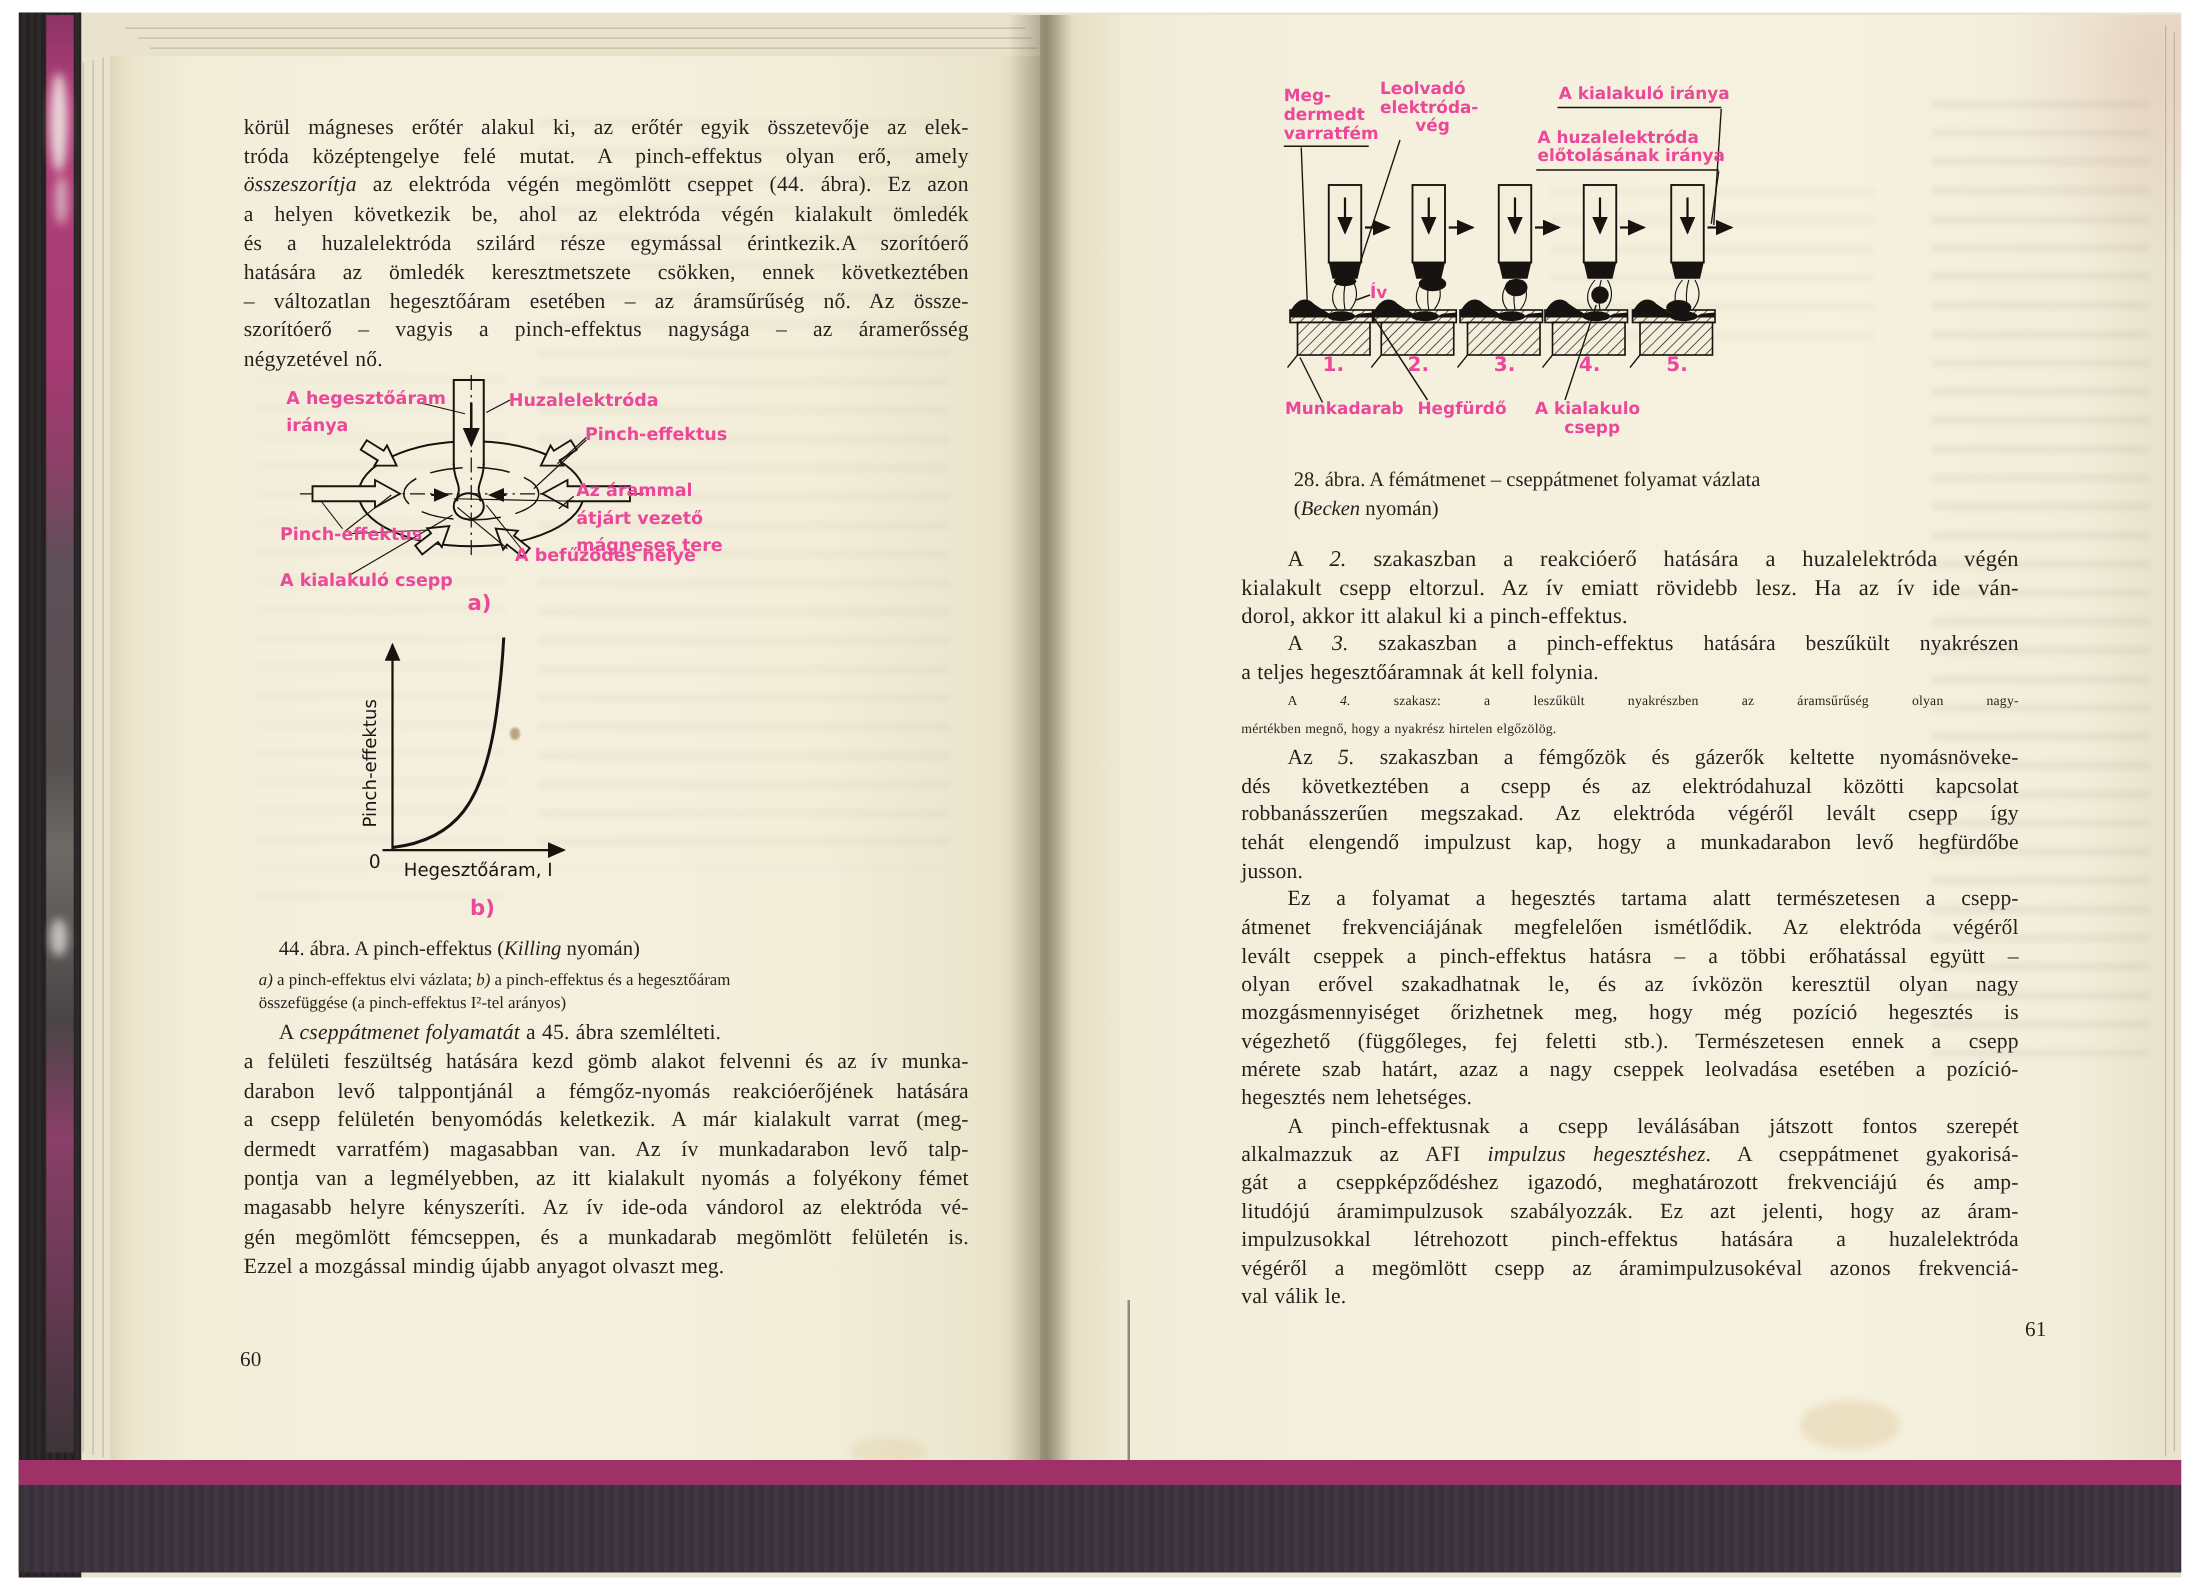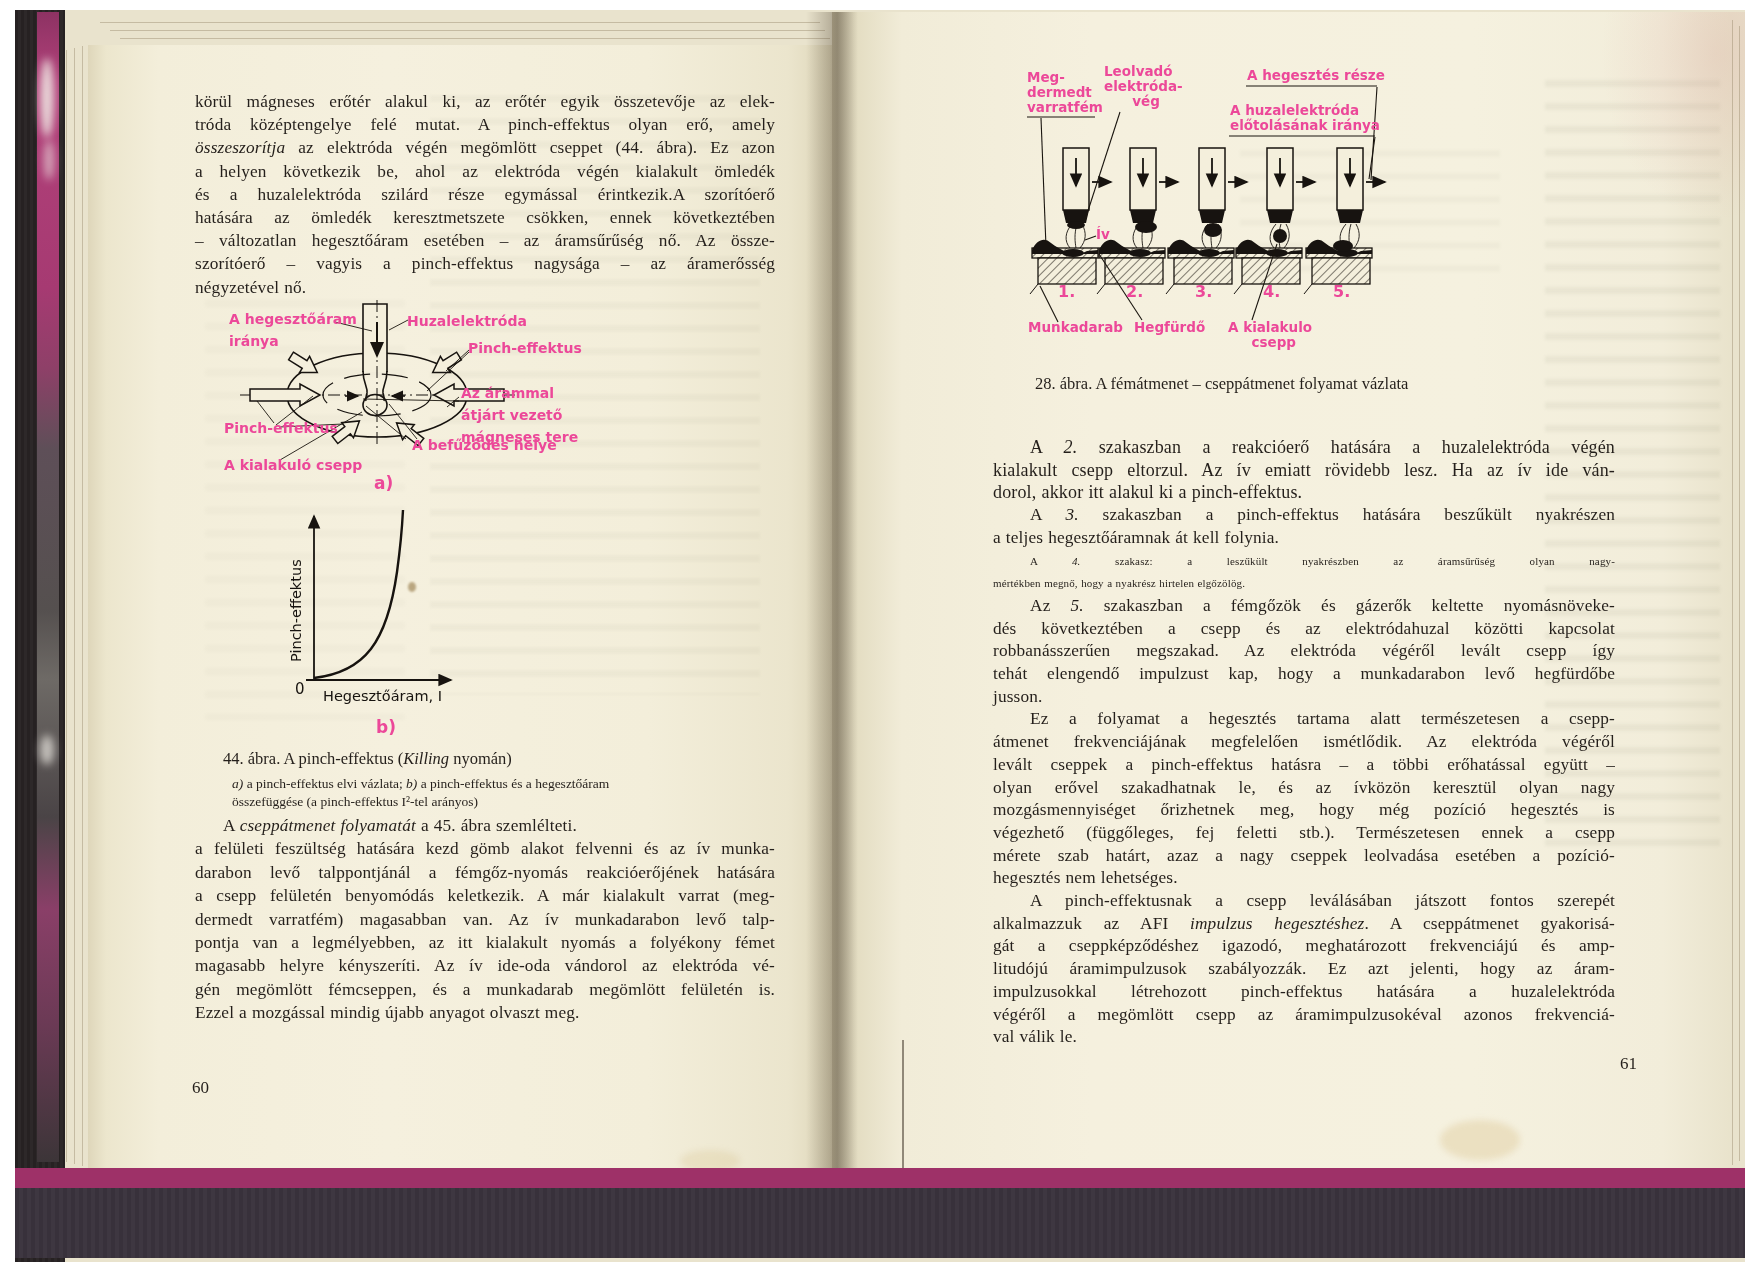--- a/index.html
+++ b/index.html
@@ -156,21 +156,21 @@
     </g>
     <text x="10" y="192" font-size="15" font-family="DejaVu Sans, sans-serif" fill="#17130f">0</text>
     <text x="38" y="199" font-size="14.5" font-family="DejaVu Sans, sans-serif" fill="#17130f">Hegesztőáram,  I</text>
     <text transform="translate(16,160) rotate(-90)" font-size="14.5" font-family="DejaVu Sans, sans-serif" fill="#17130f">Pinch-effektus</text>
   </svg>
   <div class="abs lbl" style="left:376px;top:720px;font-size:17px;">b)</div>
 
   <div class="abs serif plain cap" style="left:223px;top:749px;width:480px;font-size:16.5px;line-height:20px;">
       <div class="ln last"><span>44. ábra. A pinch-effektus (</span><span class="it">Killing</span><span> nyomán)</span></div>
     </div>
-  <div class="abs serif plain cap" style="left:232px;top:775px;width:520px;font-size:13.5px;line-height:17.5px;">
+  <div class="abs serif plain cap" style="left:207px;top:775px;width:520px;font-size:13.5px;line-height:17.5px;">
       <div class="ln"><span></span><span class="it">a)</span><span> a pinch-effektus elvi vázlata; </span><span class="it">b)</span><span> a pinch-effektus és a hegesztőáram</span></div>
       <div class="ln last"><span>összefüggése (a pinch-effektus I²-tel arányos)</span></div>
     </div>
 
   <div class="abs txt" style="left:195px;top:814px;width:580px;">
     <div class="serif col" style="font-size:17.3px;line-height:23.4px;">
         <div class="ln last" style="text-indent: 28px;"><span>A </span><span class="it">cseppátmenet folyamatát</span><span> a 45. ábra szemlélteti.</span></div>
       </div>
     <div class="serif col" style="font-size:17.3px;line-height:23.4px;">
         <div class="ln"><span>a felületi feszültség hatására kezd gömb alakot felvenni és az ív munka-</span></div>
@@ -234,36 +234,37 @@
       <line x1="350" y1="77" x2="344" y2="119"></line>
       <line x1="71" y1="176" x2="60" y2="180"></line>
       <line x1="33" y1="262" x2="15" y2="226"></line>
       <line x1="117" y1="260" x2="74" y2="194"></line>
       <line x1="227" y1="260" x2="252" y2="184"></line>
     </g>
   </svg>
 
   <div class="abs lbl plain" style="left:1027px;top:70px;"><div class="ln"><span>Meg-</span></div><div class="ln"><span>dermedt</span></div><div class="ln last"><span>varratfém</span></div></div>
   <div class="abs lbl plain" style="left:1104px;top:64px;"><div class="ln"><span>Leolvadó</span></div><div class="ln"><span>elektróda-</span></div><div class="ln last"><span>      vég</span></div></div>
-  <div class="abs lbl" style="left:1247px;top:68px;">A hegesztés része</div>
+  <div class="abs lbl" style="left:1247px;top:68px;">A kialakuló iránya</div>
   <div class="abs lbl plain" style="left:1230px;top:103px;"><div class="ln"><span>A huzalelektróda</span></div><div class="ln last"><span>előtolásának iránya</span></div></div>
   <div class="abs lbl" style="left:1096px;top:227px;">Ív</div>
 
   <div class="abs lbl" style="left:1058px;top:284px;font-size:16px;">1.</div>
   <div class="abs lbl" style="left:1126px;top:284px;font-size:16px;">2.</div>
   <div class="abs lbl" style="left:1195px;top:284px;font-size:16px;">3.</div>
   <div class="abs lbl" style="left:1263px;top:284px;font-size:16px;">4.</div>
   <div class="abs lbl" style="left:1333px;top:284px;font-size:16px;">5.</div>
 
   <div class="abs lbl" style="left:1028px;top:320px;">Munkadarab</div>
   <div class="abs lbl" style="left:1134px;top:320px;">Hegfürdő</div>
   <div class="abs lbl plain" style="left:1228px;top:320px;"><div class="ln"><span>A kialakulo</span></div><div class="ln last"><span>     csepp</span></div></div>
 
   <div class="abs serif plain cap" style="left:1035px;top:372px;width:520px;font-size:16.5px;line-height:23px;">
       <div class="ln"><span>28. ábra. A fémátmenet – cseppátmenet folyamat vázlata</span></div>
+      <div class="ln last"><span>(</span><span class="it">Becken</span><span> nyomán)</span></div>
     </div>
 
   <div class="abs txt" style="left:993px;top:436px;width:622px;">
     <div class="serif col" style="font-size:18px;line-height:22.7px;">
         <div class="ln" style="text-indent: 37px;"><span>A </span><span class="it">2.</span><span> szakaszban a reakcióerő hatására a huzalelektróda végén</span></div>
         <div class="ln"><span>kialakult csepp eltorzul. Az ív emiatt rövidebb lesz. Ha az ív ide ván-</span></div>
         <div class="ln last"><span>dorol, akkor itt alakul ki a pinch-effektus.</span></div>
       </div>
     <div class="serif col" style="font-size:17.3px;line-height:22.7px;">
         <div class="ln" style="text-indent: 37px;"><span>A </span><span class="it">3.</span><span> szakaszban a pinch-effektus hatására beszűkült nyakrészen</span></div>

